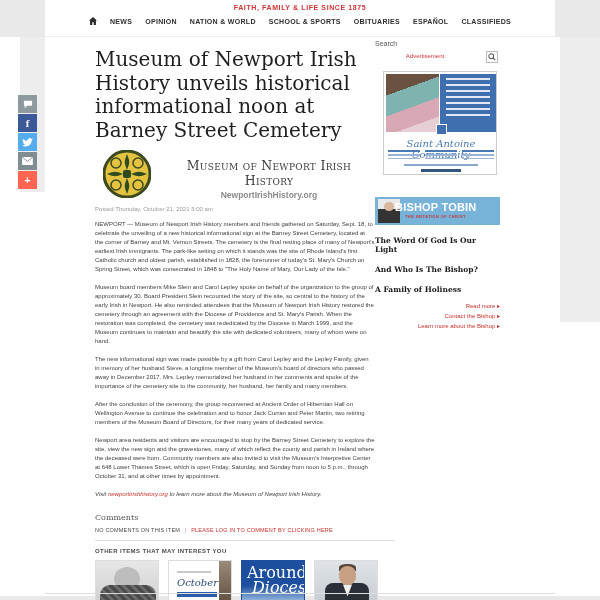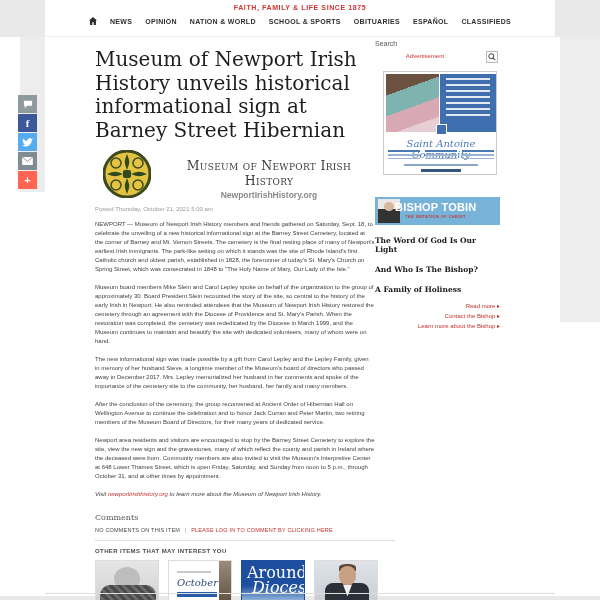--- a/index.html
+++ b/index.html
@@ -161,21 +161,21 @@
     <div class="soc-btn soc-email">
       <svg width="11" height="8" viewBox="0 0 12 9">
           <rect x="0" y="0" width="12" height="9" fill="#fff"></rect>
           <path d="M0 0l6 5 6-5" stroke="#7f8c91" fill="none"></path>
         </svg>
     </div>
     <div class="soc-btn soc-plus">+</div>
   </div>
 
   <div id="article">
-    <h1 id="article-title">Museum of Newport Irish History unveils historical informational sign at Barney Street Hibernian</h1>
+    <h1 id="article-title">Museum of Newport Irish History unveils historical informational noon at Barney Street Cemetery</h1>
 
     <div id="logo-block">
       <svg id="logo-cross" viewBox="0 0 48 48">
         <circle cx="24" cy="24" r="23" fill="#e3c341" stroke="#3c4a1e" stroke-width="3"></circle>
         <circle cx="13" cy="13" r="5" fill="none" stroke="#3c4a1e" stroke-width="1.5"></circle>
         <circle cx="35" cy="13" r="5" fill="none" stroke="#3c4a1e" stroke-width="1.5"></circle>
         <circle cx="13" cy="35" r="5" fill="none" stroke="#3c4a1e" stroke-width="1.5"></circle>
         <circle cx="35" cy="35" r="5" fill="none" stroke="#3c4a1e" stroke-width="1.5"></circle>
         <path d="M24 4 C27 12 27 12 24 20 C21 12 21 12 24 4z M24 44 C27 36 27 36 24 28 C21 36 21 36 24 44z M4 24 C12 21 12 21 20 24 C12 27 12 27 4 24z M44 24 C36 21 36 21 28 24 C36 27 36 27 44 24z" fill="#2f4a1e"></path>
         <rect x="20" y="20" width="8" height="8" rx="2" fill="#2f4a1e"></rect>

